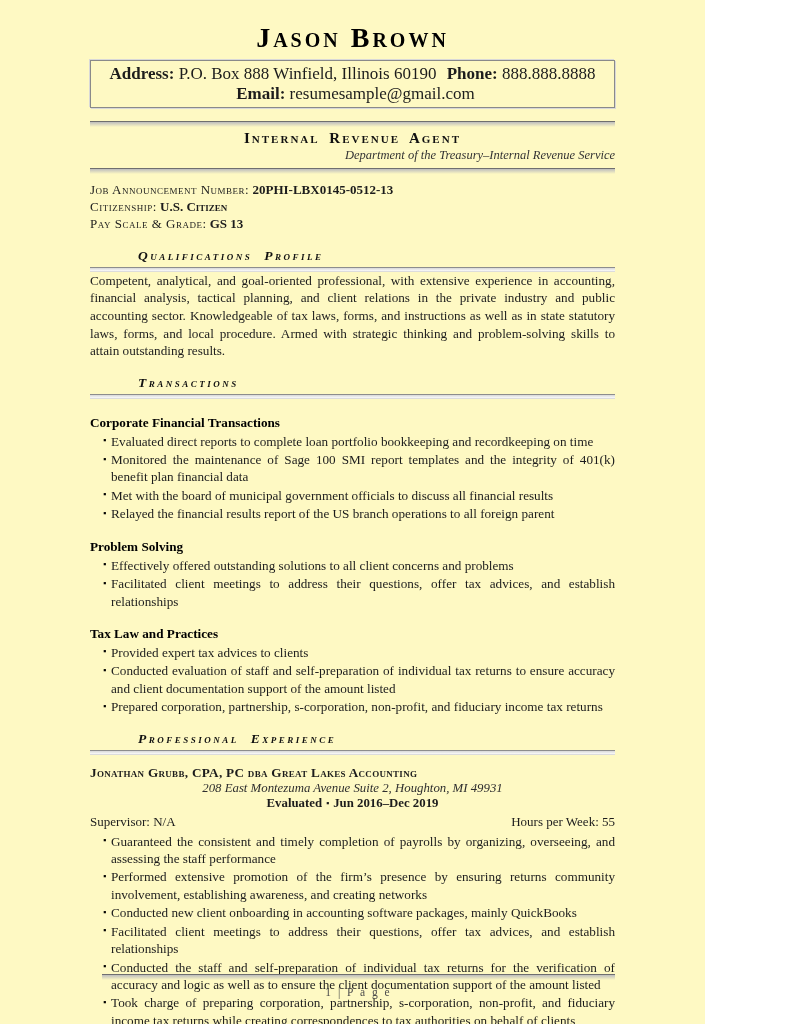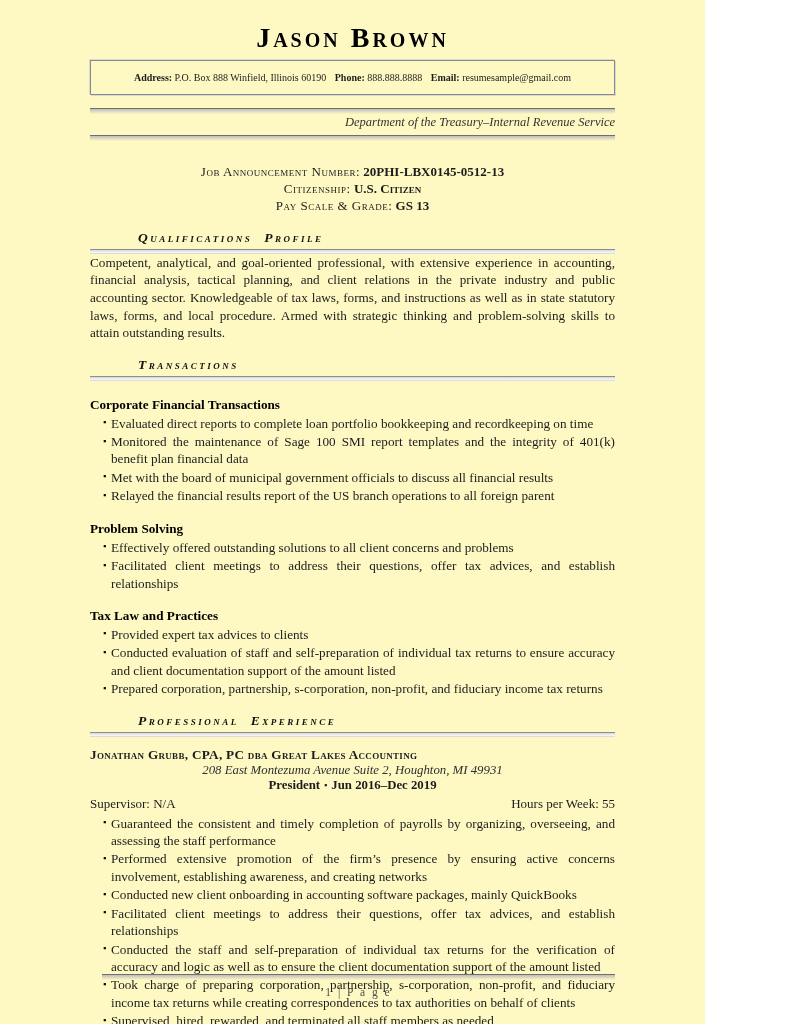--- a/index.html
+++ b/index.html
@@ -13,40 +13,40 @@
   .page { position:relative; width:705px; height:1024px; padding:22px 90px 0 90px; background:#fef9c3; }
 
   .name {
     text-align:center; font-variant:small-caps; font-weight:bold;
     font-size:28px; letter-spacing:3px; line-height:1.15; color:#000;
   }
 
   .contact-box {
     margin-top:6px; border:1px solid #8a8a8a;
     box-shadow:-1px -1px 0 #d8d8d8, 1px 1px 0 #d8d8d8;
-    text-align:center; font-size:10px; padding:11px 4px; color:#1c1c1c;
+    text-align:center; font-size:17px; padding:3px 4px; color:#1c1c1c;
   }
   .contact-box b { font-weight:bold; }
   .contact-box .seg { margin-left:6px; }
   .contact-box .seg:first-child { margin-left:0; }
 
   .rule-band {
     height:6px; border-top:1px solid #6f6f6f;
     background:linear-gradient(to bottom, #bdbdbd, rgba(255,255,255,0));
   }
   .rule-top { margin-top:13px; }
   .rule-bottom { margin-top:3px; }
 
   .job-title {
     margin-top:3px; text-align:center; font-variant:small-caps; font-weight:bold;
     font-size:15px; letter-spacing:2px; word-spacing:4px; color:#111;
   }
   .job-dept { text-align:right; font-style:italic; font-size:12.5px; color:#333; margin-top:1px; padding-bottom:2px; }
 
-  .job-facts { margin-top:23px; text-align:center; font-size:13px; line-height:1.3; }
+  .job-facts { margin-top:8px; text-align:left; font-size:13px; line-height:1.3; }
   .job-facts .lbl { font-variant:small-caps; letter-spacing:0.5px; }
   .job-facts .val { font-weight:bold; }
   .job-facts .val.sc { font-variant:small-caps; }
 
   .section { margin-top:15px; }
   .section-head {
     font-variant:small-caps; font-weight:bold; font-size:13.5px;
     letter-spacing:2.5px; word-spacing:6px; padding-left:48px; color:#111;font-style:italic;
   }
   .section-rule {
@@ -89,20 +89,21 @@
   <div class="name">Jason Brown</div>
 
   <div class="contact-box">
     <span class="seg"><b>Address:</b> <span>P.O. Box 888 Winfield, Illinois 60190</span></span>
     <span class="seg"><b>Phone:</b> <span>888.888.8888</span></span>
     <span class="seg"><b>Email:</b> <span>resumesample@gmail.com</span></span>
   </div>
 
   <div class="rule-band rule-top"></div>
 
+  <div class="job-title">Internal Revenue Agent</div>
   <div class="job-dept">Department of the Treasury–Internal Revenue Service</div>
 
   <div class="rule-band rule-bottom"></div>
 
   <div class="job-facts">
     <div><span class="lbl">Job Announcement Number:</span> <span class="val">20PHI-LBX0145-0512-13</span></div>
     <div><span class="lbl">Citizenship:</span> <span class="val sc">U.S. Citizen</span></div>
     <div><span class="lbl">Pay Scale &amp; Grade:</span> <span class="val">GS 13</span></div>
   </div>
 
@@ -165,38 +166,38 @@
     </ul>
   </div>
 
   <div class="section">
     <div class="section-head">Professional Experience</div>
     <div class="section-rule"></div>
 
     <div class="exp-company">Jonathan Grubb, CPA, PC dba Great Lakes Accounting</div>
     <div class="exp-address">208 East Montezuma Avenue Suite 2, Houghton, MI 49931</div>
     <div class="exp-role">
-      <span>President</span><span class="sep">▪</span><span>Jun 2016–Dec 2019</span>
+      <span>Evaluated</span><span class="sep">▪</span><span>Jun 2016–Dec 2019</span>
     </div>
 
     <div class="exp-meta">
       <div class="exp-meta-line">
         <span><span>Supervisor:</span> <span>N/A</span></span>
         <span><span>Hours per Week:</span> <span>55</span></span>
       </div>
     </div>
 
     <ul class="blist">
       <li>
           <span class="marker">▪</span>
           <span class="btext">Guaranteed the consistent and timely completion of payrolls by organizing, overseeing, and assessing the staff performance</span>
         </li>
       <li>
           <span class="marker">▪</span>
-          <span class="btext">Performed extensive promotion of the firm’s presence by ensuring active concerns involvement, establishing awareness, and creating networks</span>
+          <span class="btext">Performed extensive promotion of the firm’s presence by ensuring returns community involvement, establishing awareness, and creating networks</span>
         </li>
       <li>
           <span class="marker">▪</span>
           <span class="btext">Conducted new client onboarding in accounting software packages, mainly QuickBooks</span>
         </li>
       <li>
           <span class="marker">▪</span>
           <span class="btext">Facilitated client meetings to address their questions, offer tax advices, and establish relationships</span>
         </li>
       <li>

